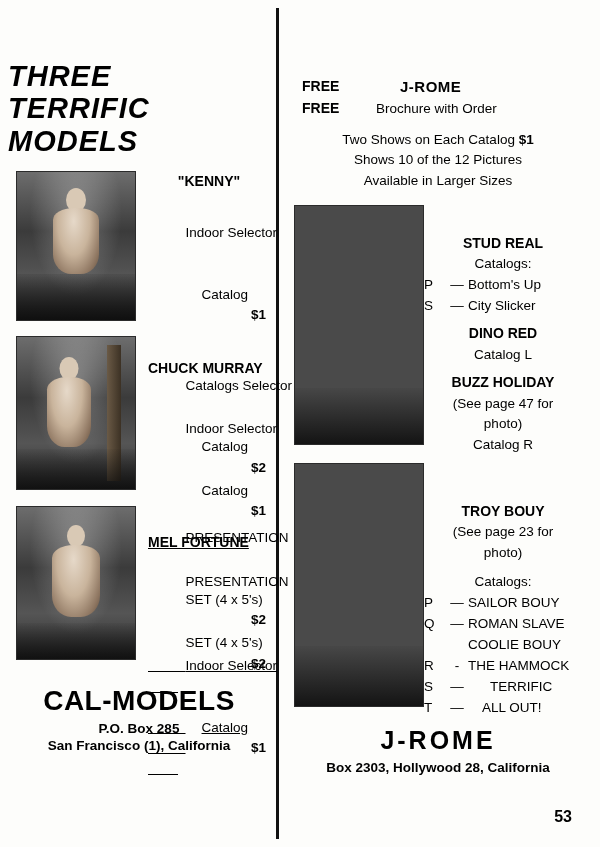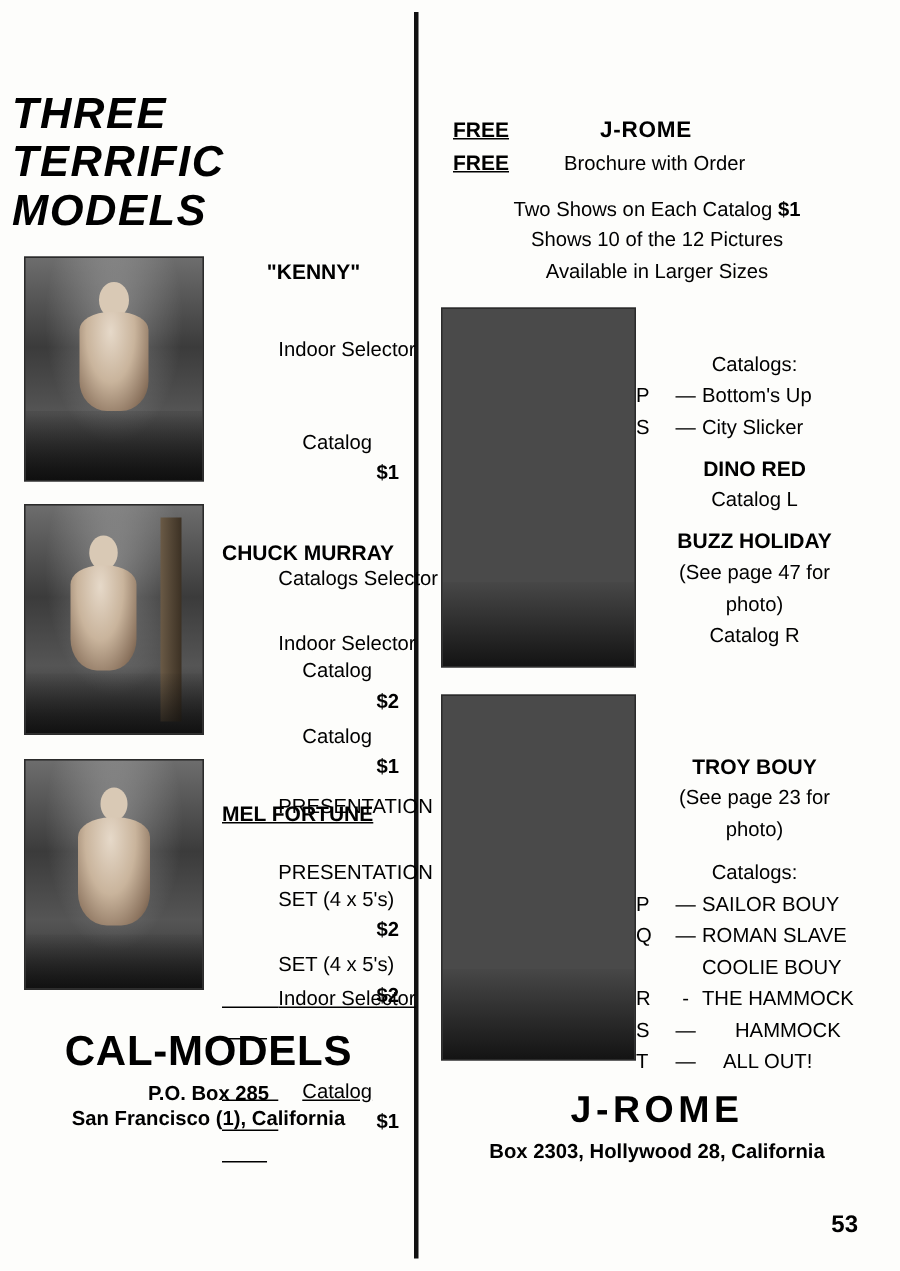--- a/index.html
+++ b/index.html
@@ -131,21 +131,20 @@
   
   .free-row {
     position: relative;
     height: 46px;
   }
   .free-word {
     position: absolute;
     left: 14px;
     font-weight: bold;
     font-size: 14px;
-    text-decoration: underline;
   }
   .free-word.a { top: 0px; }
   .free-word.b { top: 22px; }
   .jrome-title {
     position: absolute;
     left: 112px;
     top: 0px;
     font-weight: bold;
     font-size: 15px;
     letter-spacing: 0.5px;
@@ -335,20 +334,21 @@
     </div>
 
     <div class="r-block" style="height:248px; margin-top:14px;">
       <div class="r-photo" style="top:0; width:128px; height:238px;">
         <div class="grad" style="background:linear-gradient(180deg,#787878 0%,#4a4a4a 35%,#606060 65%,#2f2f2f 100%);"></div>
         <div class="head" style="top:26px; width:22px; height:26px;"></div>
         <div class="figure" style="top:48px; width:54px; height:110px;"></div>
         <div style="position:absolute;left:0;bottom:0;width:100%;height:56px;background:linear-gradient(180deg,rgba(20,20,20,0.05),rgba(10,10,10,0.85));"></div>
       </div>
       <div class="r-cap" style="padding-top:28px;">
+        <div class="t">STUD REAL</div>
         <div>Catalogs:</div>
         <div class="row">
           <span class="k">P</span><span class="d">—</span><span>Bottom's Up</span>
         </div>
         <div class="row">
           <span class="k">S</span><span class="d">—</span><span>City Slicker</span>
         </div>
         <div class="t" style="margin-top:6px;">DINO RED</div>
         <div>Catalog L</div>
         <div class="t" style="margin-top:6px;">BUZZ HOLIDAY</div>
@@ -376,21 +376,21 @@
         <div class="row">
           <span class="k">Q</span><span class="d">—</span><span>ROMAN SLAVE</span>
         </div>
         <div class="row">
           <span class="k"></span><span class="d"></span><span>COOLIE BOUY</span>
         </div>
         <div class="row">
           <span class="k">R</span><span class="d">-</span><span>THE HAMMOCK</span>
         </div>
         <div class="row">
-          <span class="k">S</span><span class="d">—</span><span style="padding-left:22px">HAMMOCK</span>
+          <span class="k">S</span><span class="d">—</span><span style="padding-left:22px">TERRIFIC</span>
         </div>
         <div class="row">
           <span class="k">T</span><span class="d">—</span><span style="padding-left:14px">ALL OUT!</span>
         </div>
       </div>
     </div>
 
   </div>
 
   <div class="footer-right">

